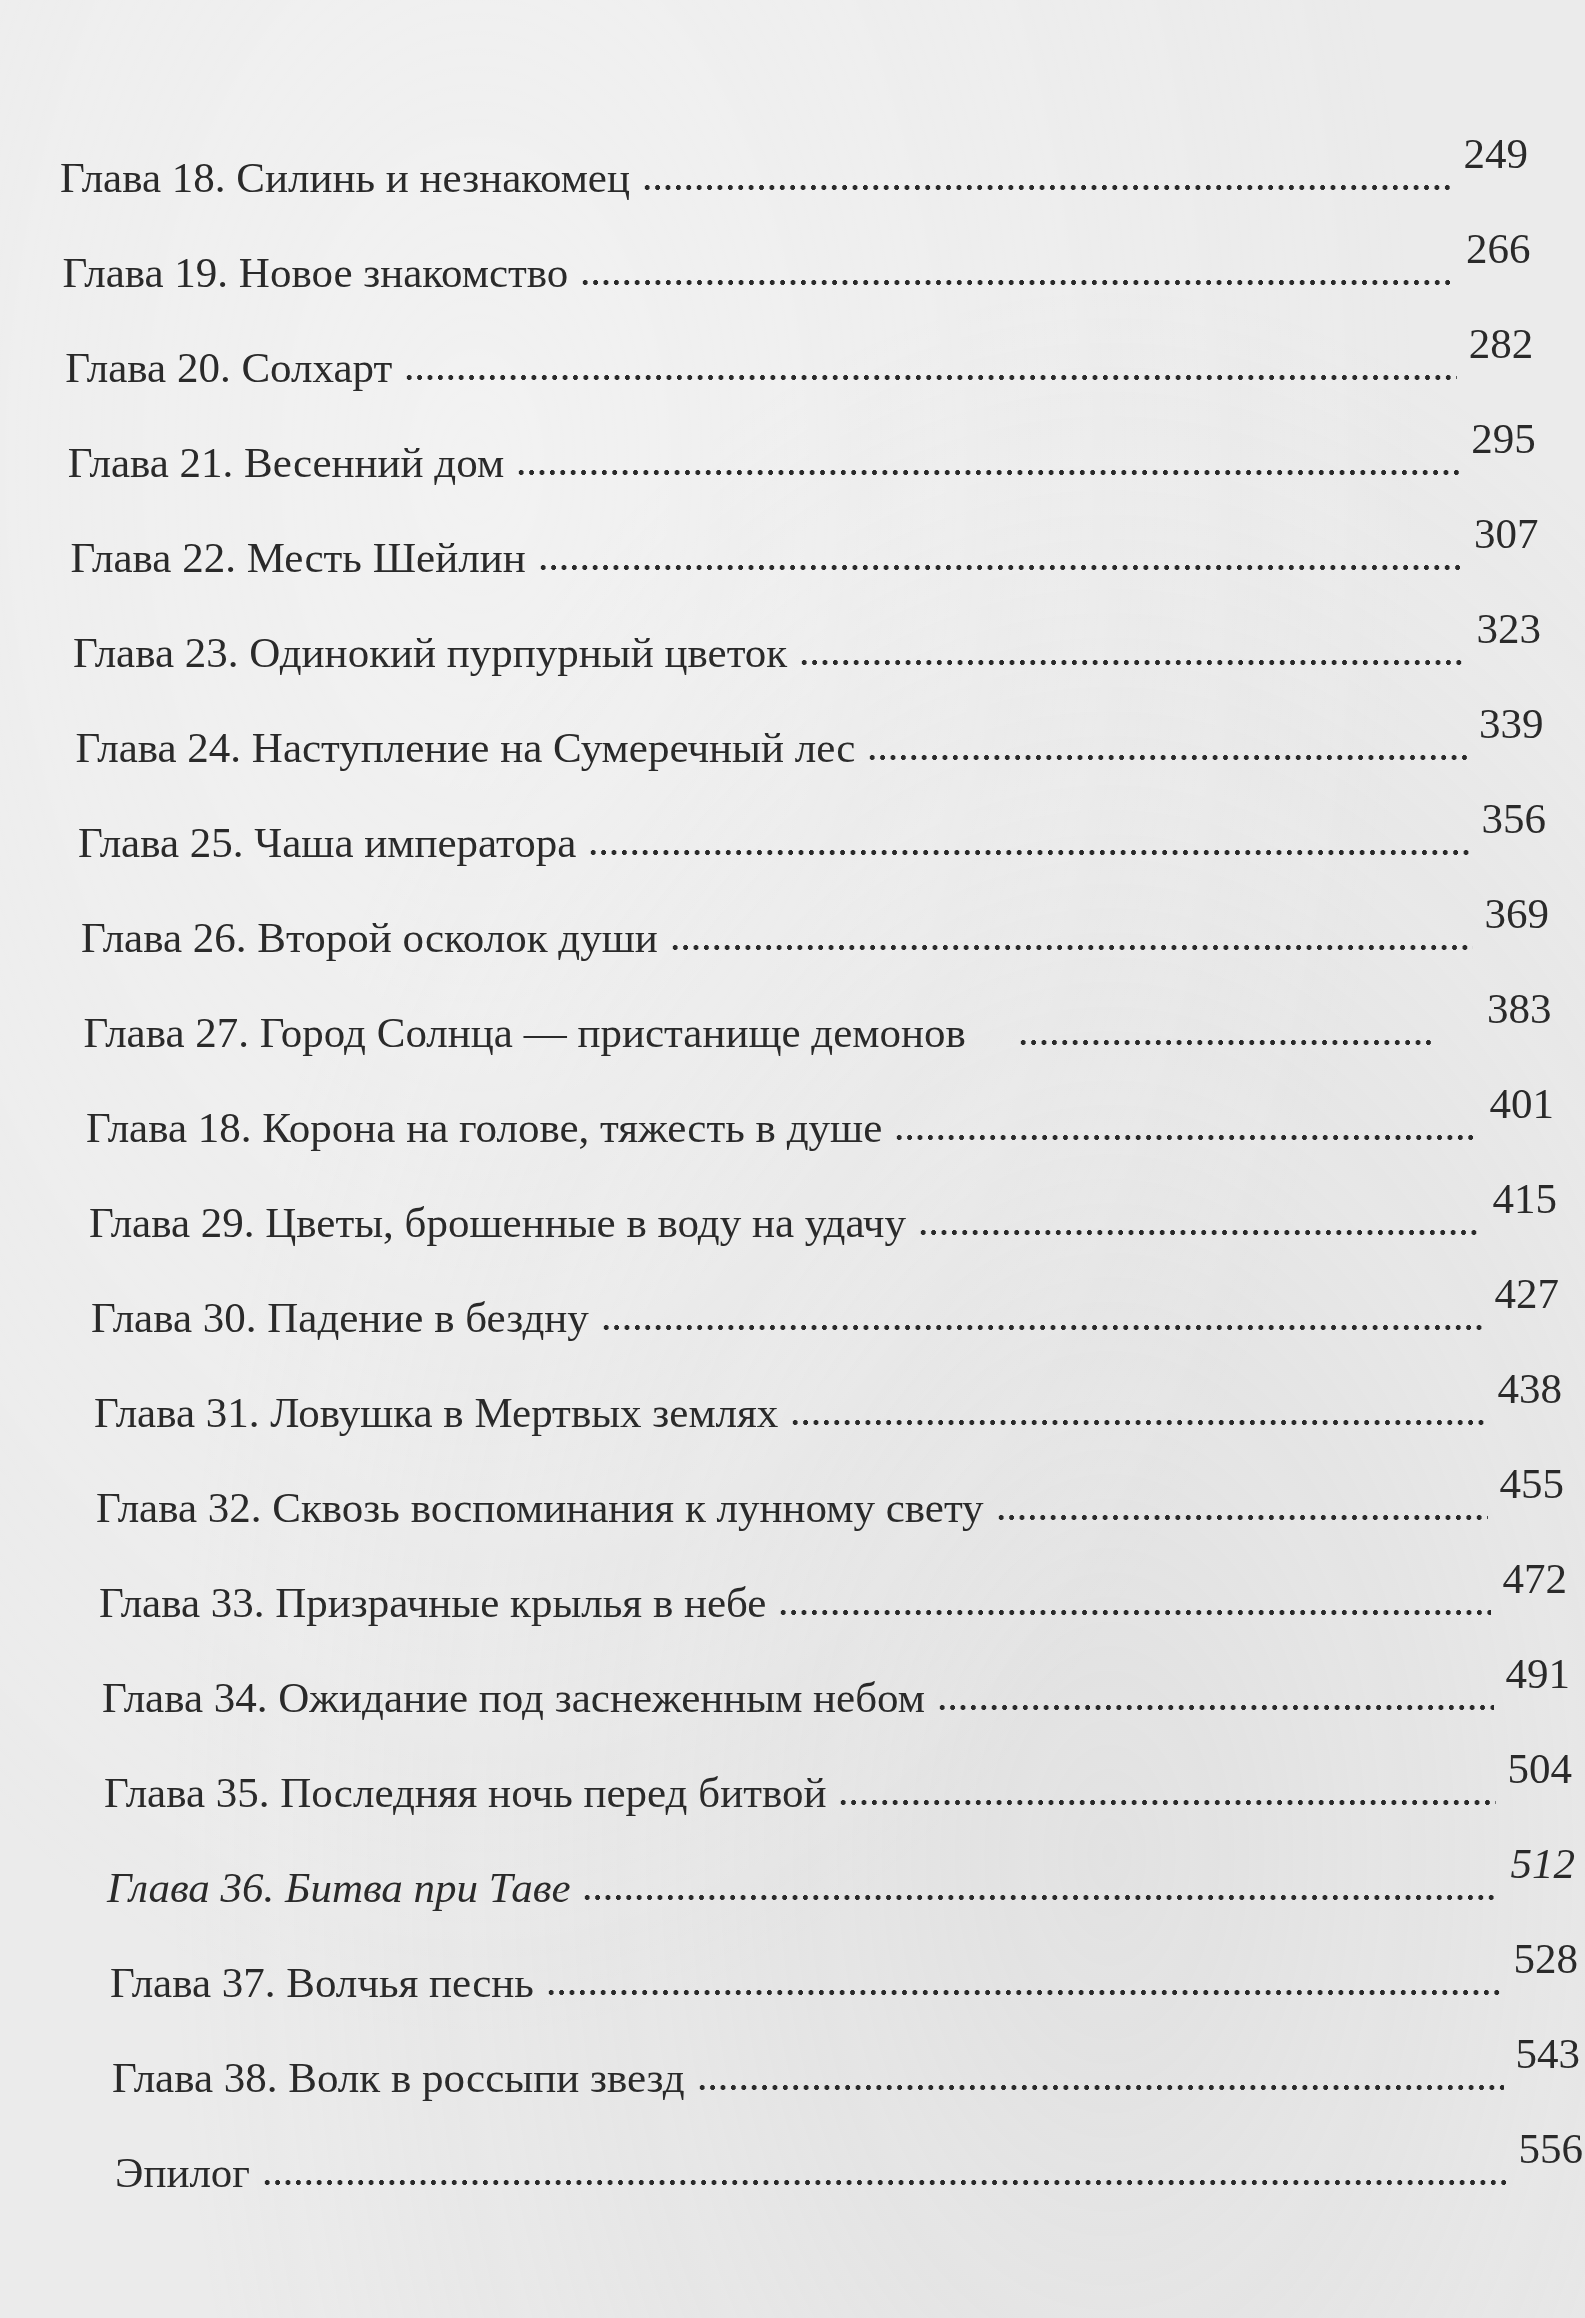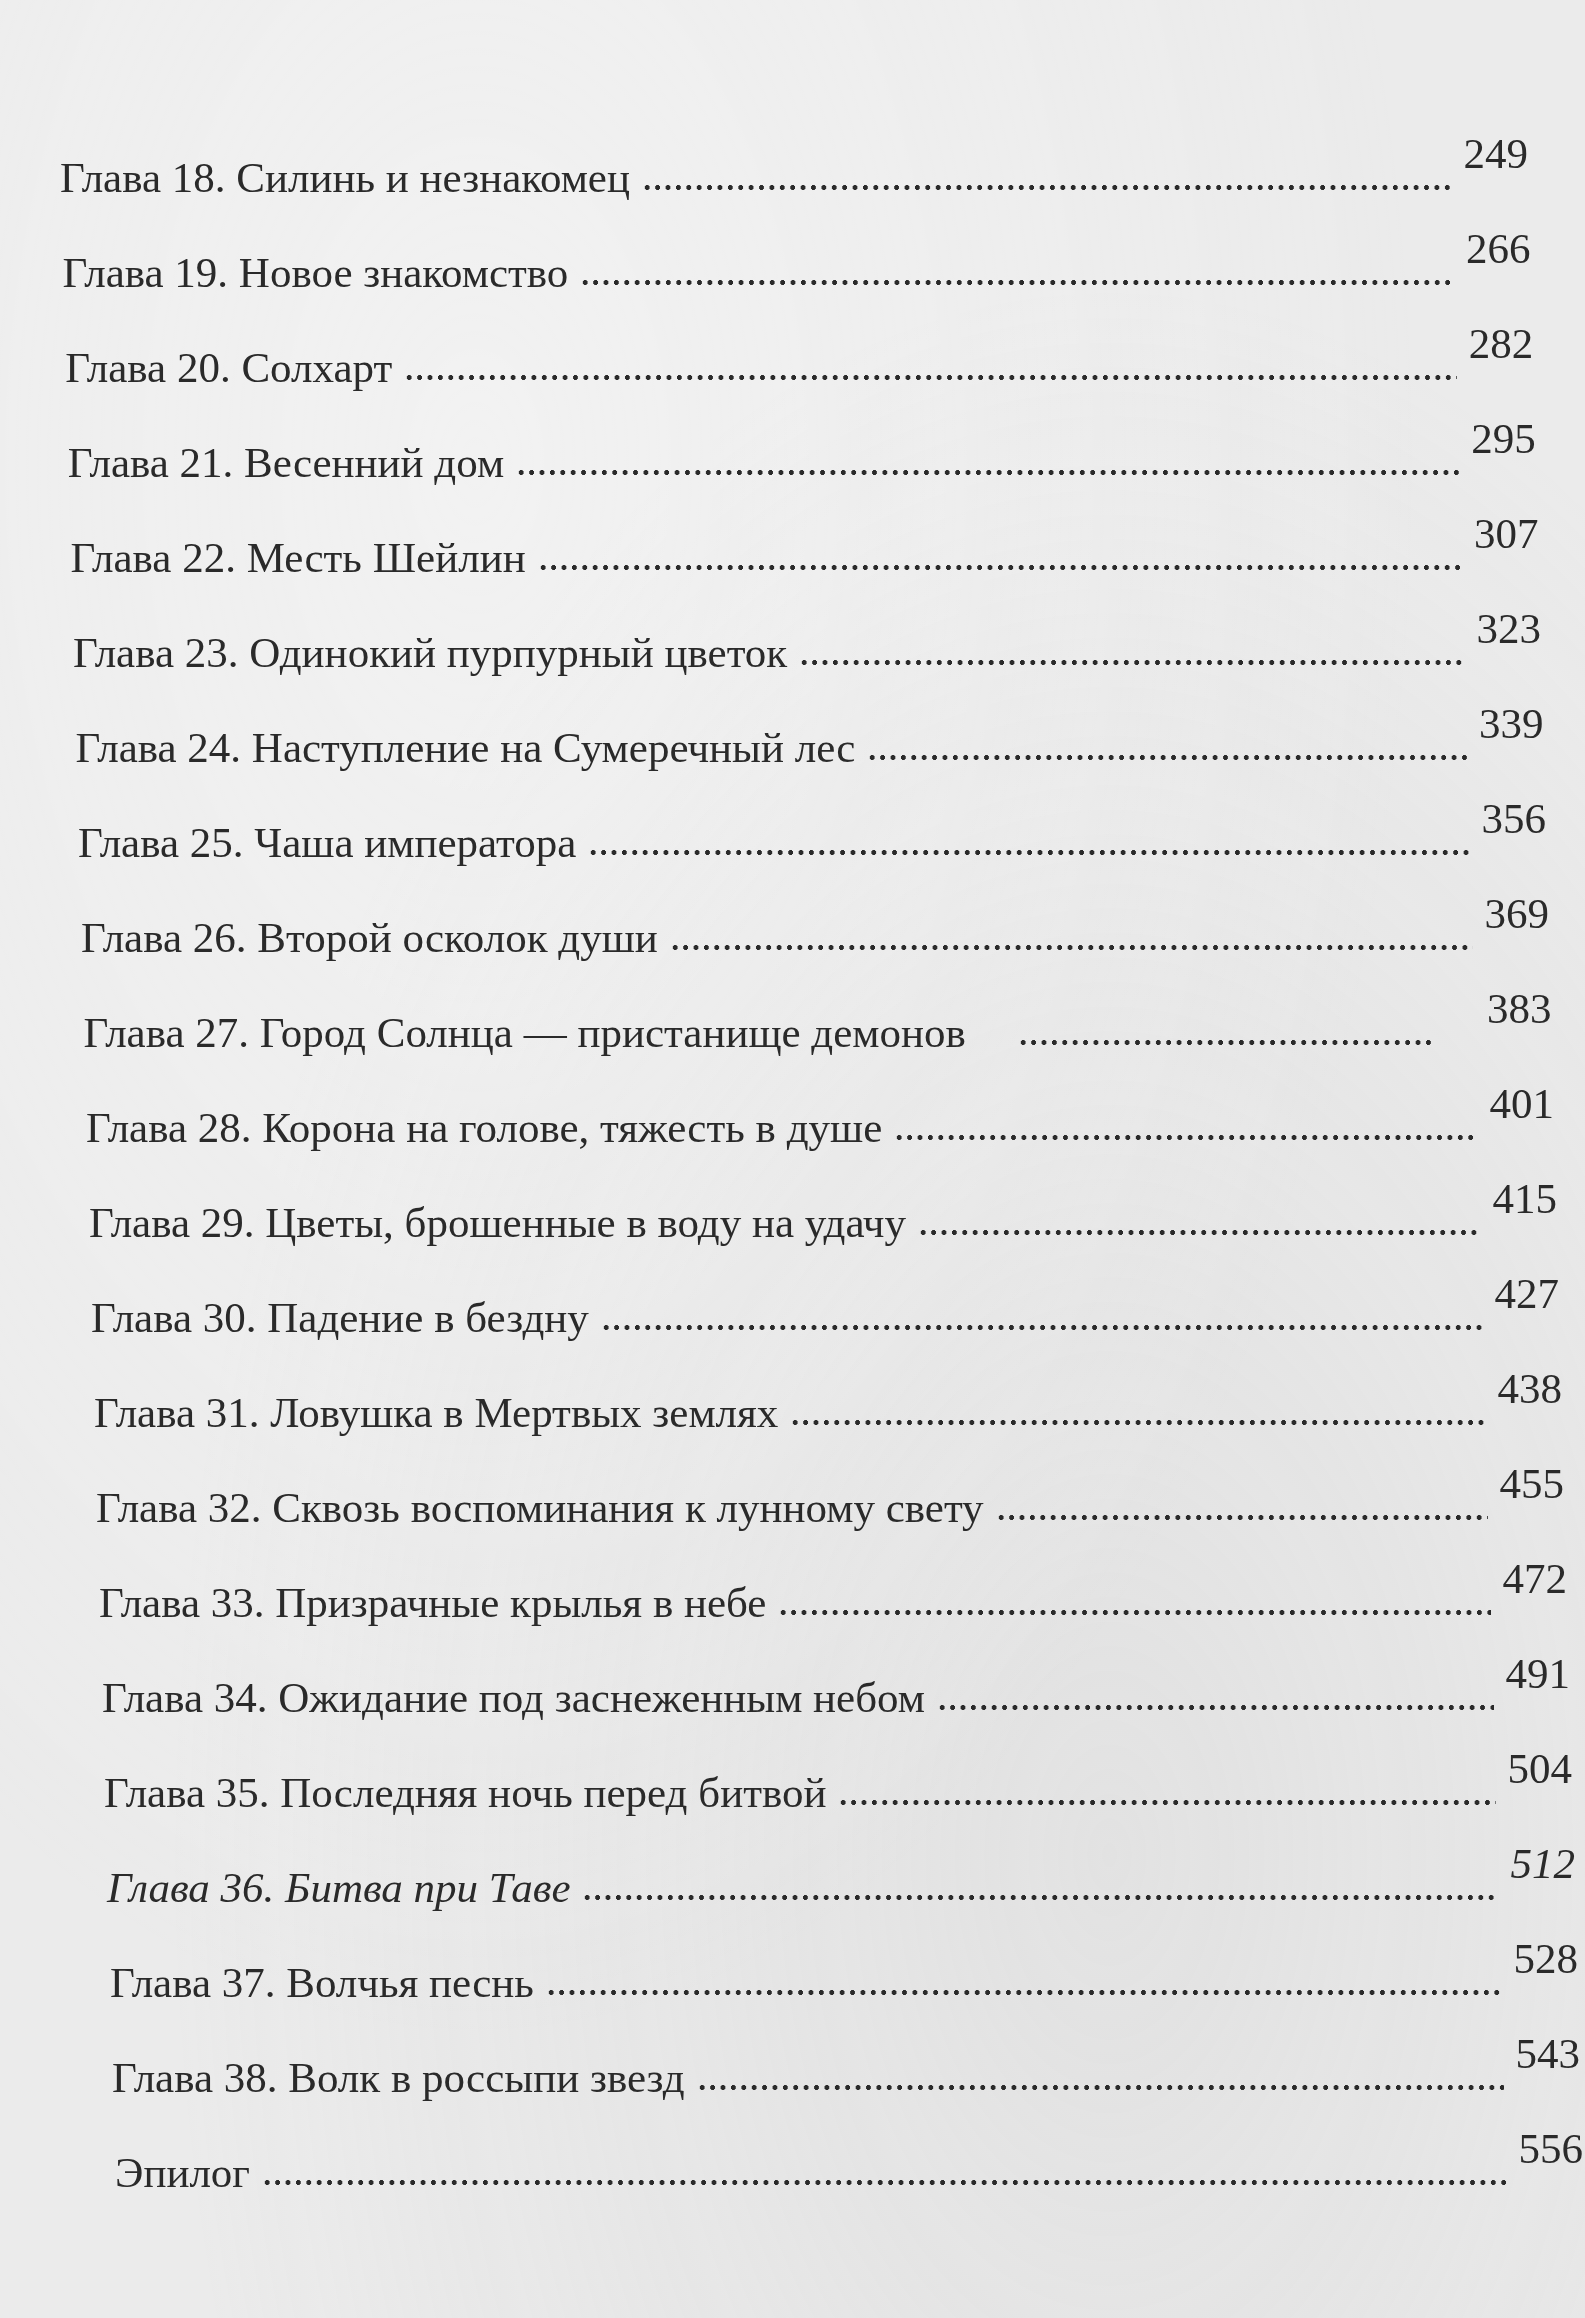--- a/index.html
+++ b/index.html
@@ -85,21 +85,21 @@
         <span class="toc-title">Глава 26. Второй осколок души</span>
         <span class="toc-dots"></span>
         <span class="toc-page">369</span>
       </div>
       <div class="toc-row" style="margin-left: 23.5px; width: 1468px; gap: 40px;">
         <span class="toc-title">Глава 27. Город Солнца — пристанище демонов</span>
         <span class="toc-dots"></span>
         <span class="toc-page">383</span>
       </div>
       <div class="toc-row" style="margin-left: 26px; width: 1468px;">
-        <span class="toc-title">Глава 28. Корона на голове, тяжесть в душе</span>
+        <span class="toc-title">Глава 18. Корона на голове, тяжесть в душе</span>
         <span class="toc-dots"></span>
         <span class="toc-page">401</span>
       </div>
       <div class="toc-row" style="margin-left: 29px; width: 1468px;">
         <span class="toc-title">Глава 29. Цветы, брошенные в воду на удачу</span>
         <span class="toc-dots"></span>
         <span class="toc-page">415</span>
       </div>
       <div class="toc-row" style="margin-left: 31px; width: 1468px; justify-content: flex-end;">
         <span class="toc-title">Глава 30. Падение в бездну</span>

